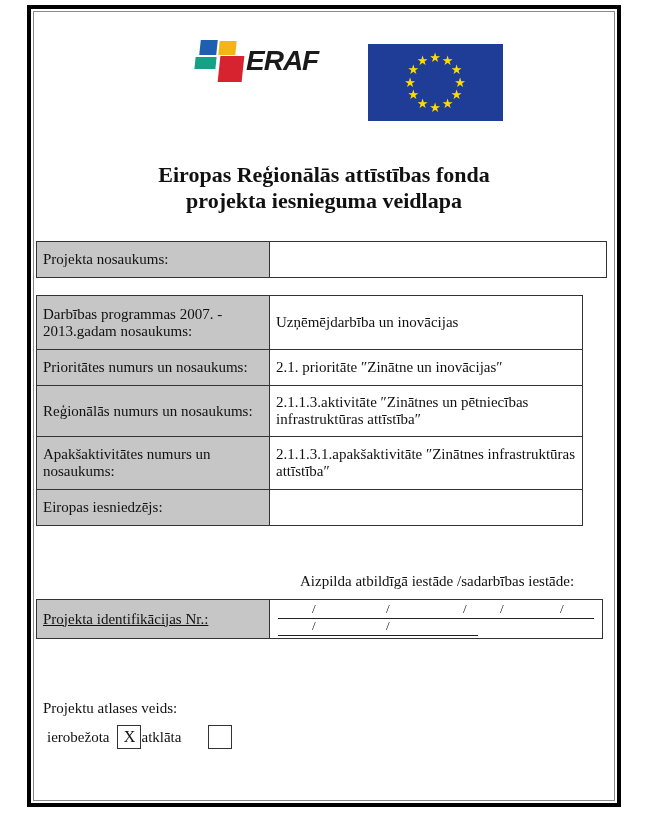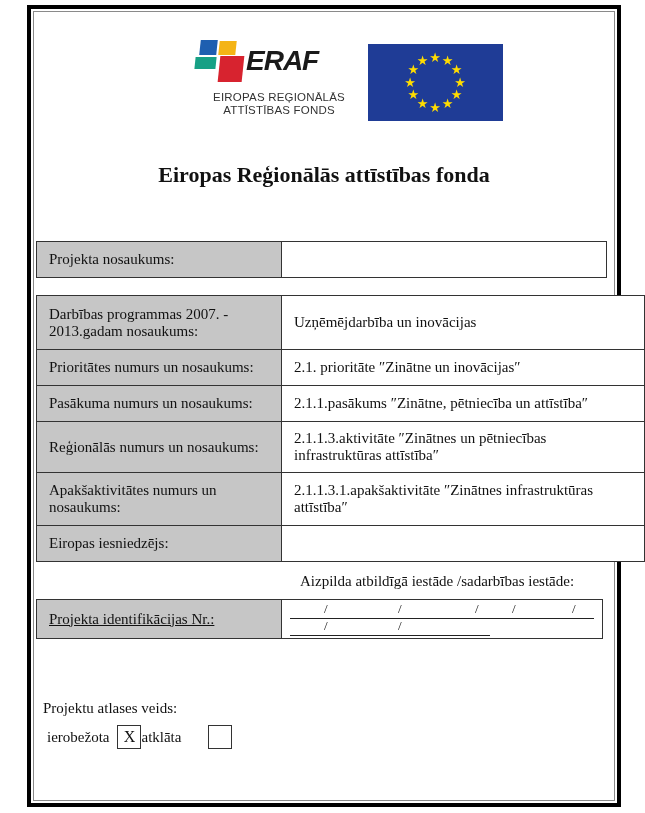--- a/index.html
+++ b/index.html
@@ -22,27 +22,27 @@
   .eraf-sub { position: absolute; left: 10px; top: 53px; width: 150px; text-align: center;
               font-family: "Liberation Sans", sans-serif; font-size: 11.5px; line-height: 13px; color: #333; letter-spacing: 0.2px; }
 
   .eu-flag { position: absolute; left: 368px; top: 44px; width: 135px; height: 77px; background: #1f3c96; }
   .eu-star { position: absolute; color: #ffdc00; font-size: 13px; line-height: 13px; width: 13px; height: 13px; text-align: center; }
 
   .title { position: absolute; left: 60px; top: 162px; width: 528px; text-align: center;
            font-weight: bold; font-size: 22px; line-height: 26px; color: #111; }
 
   table.form { position: absolute; border-collapse: collapse; font-size: 15px; }
-  table.form td { border: 1px solid #333; padding: 0 12px; vertical-align: middle; line-height: 17px; }
+  table.form td { border: 1px solid #333; padding: 0 6px; vertical-align: middle; line-height: 17px; }
   td.lbl { background: #c6c6c6; width: 220px; }
   td.val { background: #fff; }
 
   .t1 { left: 36px; top: 241px; width: 571px; }
   .t1 td { height: 35px; }
-  .t2 { left: 36px; top: 295px; width: 609px; border-radius: 22px; }
+  .t2 { left: 36px; top: 295px; width: 547px; border-radius: 22px; }
   .t3 { left: 36px; top: 599px; width: 567px; }
 
   .note { position: absolute; left: 300px; top: 573px; font-size: 15px; }
   .id-line { position: relative; height: 16px; border-bottom: 1px solid #222; }
   .id-line.short { width: 200px; }
   .id-slash { position: absolute; top: -2px; font-size: 13px; }
 
   .sel-title { position: absolute; left: 43px; top: 700px; font-size: 15px; }
   .sel-row { position: absolute; left: 47px; top: 725px; font-size: 15px; display: flex; align-items: center; }
   .chk { width: 24px; height: 24px; border: 1px solid #333; box-sizing: border-box; display: inline-flex;
@@ -55,67 +55,60 @@
 <div class="frame-inner"></div>
 
 <div class="logo-eraf">
   <div class="eraf-squares">
     <div class="sq sq-blue"></div>
     <div class="sq sq-yellow"></div>
     <div class="sq sq-green"></div>
     <div class="sq sq-red"></div>
   </div>
   <div class="eraf-word">ERAF</div>
-  <div class="eraf-sub">
-    <div>EIROPAS REĢIONĀLĀS</div>
-    <div>ATTĪSTĪBAS FONDS</div>
-  </div>
 </div>
 
 <div class="eu-flag" id="euflag">
     <span class="eu-star" style="left: 60.5px; top: 6.5px; color: rgb(255, 220, 0);">★</span>
     <span class="eu-star" style="left: 73px; top: 9.84936px; color: rgb(255, 220, 0);">★</span>
     <span class="eu-star" style="left: 82.1506px; top: 19px; color: rgb(255, 220, 0);">★</span>
     <span class="eu-star" style="left: 85.5px; top: 31.5px; color: rgb(255, 220, 0);">★</span>
     <span class="eu-star" style="left: 82.1506px; top: 44px; color: rgb(255, 220, 0);">★</span>
     <span class="eu-star" style="left: 73px; top: 53.1506px; color: rgb(255, 220, 0);">★</span>
     <span class="eu-star" style="left: 60.5px; top: 56.5px; color: rgb(255, 220, 0);">★</span>
     <span class="eu-star" style="left: 48px; top: 53.1506px; color: rgb(255, 220, 0);">★</span>
     <span class="eu-star" style="left: 38.8494px; top: 44px; color: rgb(255, 220, 0);">★</span>
     <span class="eu-star" style="left: 35.5px; top: 31.5px; color: rgb(255, 220, 0);">★</span>
     <span class="eu-star" style="left: 38.8494px; top: 19px; color: rgb(255, 220, 0);">★</span>
     <span class="eu-star" style="left: 48px; top: 9.84936px; color: rgb(255, 220, 0);">★</span>
   </div>
 
 <div class="title">
   <div>Eiropas Reģionālās attīstības fonda</div>
+  <div>projekta iesnieguma veidlapa</div>
 </div>
 
 <table class="form t1">
   <tbody>
       <tr>
     <td class="lbl">Projekta nosaukums:</td>
     <td class="val"></td>
   </tr>
 </tbody>
   </table>
 
 <table class="form t2">
   <tbody>
       <tr style="height:54px">
     <td class="lbl">Darbības programmas 2007. - 2013.gadam nosaukums:</td>
     <td class="val">Uzņēmējdarbība un inovācijas</td>
   </tr>
   <tr style="height:36px">
     <td class="lbl">Prioritātes numurs un nosaukums:</td>
     <td class="val">2.1. prioritāte ″Zinātne un inovācijas″</td>
-  </tr>
-  <tr style="height:36px">
-    <td class="lbl">Pasākuma numurs un nosaukums:</td>
-    <td class="val">2.1.1.pasākums  ″Zinātne, pētniecība un attīstība″</td>
   </tr>
   <tr style="height:51px">
     <td class="lbl">Reģionālās numurs un nosaukums:</td>
     <td class="val">2.1.1.3.aktivitāte ″Zinātnes un pētniecības infrastruktūras attīstība″</td>
   </tr>
   <tr style="height:53px">
     <td class="lbl">Apakšaktivitātes numurs un nosaukums:</td>
     <td class="val">2.1.1.3.1.apakšaktivitāte  ″Zinātnes infrastruktūras attīstība″</td>
   </tr>
   <tr style="height:36px">

